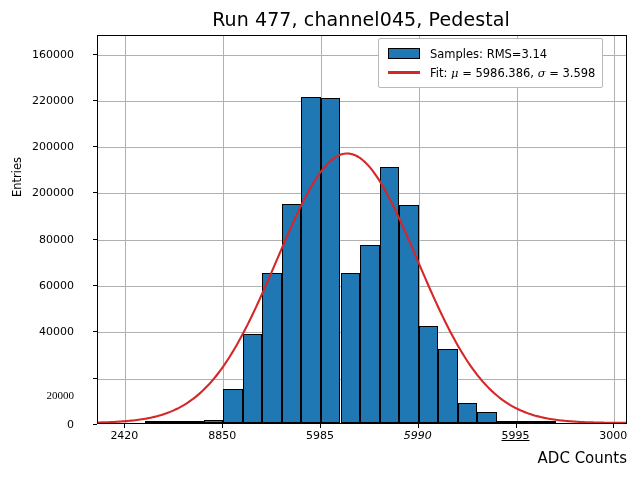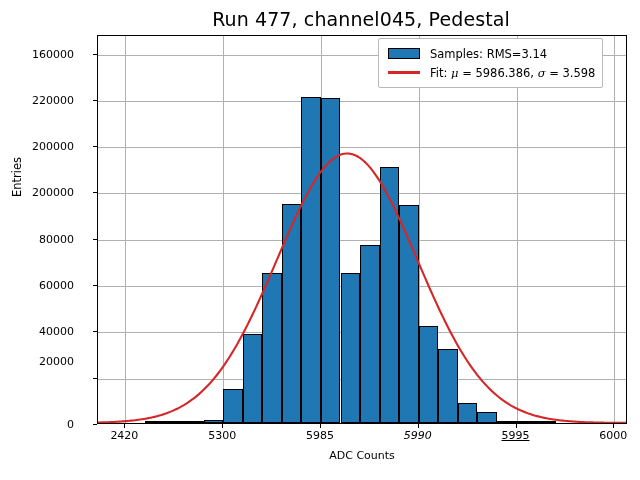--- a/index.html
+++ b/index.html
@@ -58,21 +58,21 @@
   .xtick-label{
     position:absolute;top:429px;
     font-size:11px;color:#000;
     text-align:center;white-space:nowrap;
     transform:translateX(-50%);
   }
 
   
   #xlabel{
     position:absolute;left:97px;top:449px;width:530px;
-    text-align:center;font-size:11px;color:#000;
+    text-align:right;font-size:15px;color:#000;
   }
   #ylabel{
     position:absolute;
     left:-63px;top:170px;width:160px;
     text-align:center;font-size:11.5px;color:#000;
     transform:rotate(-90deg);
     transform-origin:center center;
   }
 
   
@@ -144,49 +144,49 @@
       </div>
     <svg id="fit-svg" viewBox="0 0 530 389" preserveAspectRatio="none">
       <polyline id="fit-path" fill="none" stroke="#d62728" stroke-width="2.1" stroke-linejoin="round" stroke-linecap="round" points="0.00,388.51 1.77,388.46 3.53,388.41 5.30,388.36 7.07,388.30 8.83,388.24 10.60,388.17 12.37,388.10 14.13,388.02 15.90,387.93 17.67,387.84 19.43,387.74 21.20,387.63 22.97,387.52 24.73,387.39 26.50,387.26 28.27,387.11 30.03,386.96 31.80,386.79 33.57,386.62 35.33,386.42 37.10,386.22 38.87,386.00 40.63,385.77 42.40,385.52 44.17,385.25 45.93,384.97 47.70,384.66 49.47,384.34 51.23,384.00 53.00,383.63 54.77,383.24 56.53,382.83 58.30,382.39 60.07,381.92 61.83,381.43 63.60,380.91 65.37,380.35 67.13,379.77 68.90,379.15 70.67,378.49 72.43,377.80 74.20,377.07 75.97,376.30 77.73,375.49 79.50,374.64 81.27,373.75 83.03,372.80 84.80,371.82 86.57,370.78 88.33,369.69 90.10,368.55 91.87,367.35 93.63,366.10 95.40,364.80 97.17,363.43 98.93,362.01 100.70,360.52 102.47,358.97 104.23,357.36 106.00,355.68 107.77,353.93 109.53,352.12 111.30,350.23 113.07,348.28 114.83,346.25 116.60,344.15 118.37,341.98 120.13,339.74 121.90,337.41 123.67,335.02 125.43,332.55 127.20,330.00 128.97,327.37 130.73,324.67 132.50,321.90 134.27,319.04 136.03,316.12 137.80,313.11 139.57,310.04 141.33,306.89 143.10,303.67 144.87,300.37 146.63,297.01 148.40,293.59 150.17,290.09 151.93,286.54 153.70,282.92 155.47,279.24 157.23,275.51 159.00,271.73 160.77,267.89 162.53,264.01 164.30,260.09 166.07,256.12 167.83,252.12 169.60,248.09 171.37,244.04 173.13,239.96 174.90,235.86 176.67,231.74 178.43,227.62 180.20,223.50 181.97,219.37 183.73,215.26 185.50,211.15 187.27,207.07 189.03,203.00 190.80,198.97 192.57,194.97 194.33,191.01 196.10,187.10 197.87,183.24 199.63,179.44 201.40,175.70 203.17,172.03 204.93,168.44 206.70,164.93 208.47,161.51 210.23,158.18 212.00,154.95 213.77,151.83 215.53,148.81 217.30,145.91 219.07,143.13 220.83,140.48 222.60,137.95 224.37,135.56 226.13,133.30 227.90,131.19 229.67,129.23 231.43,127.41 233.20,125.75 234.97,124.25 236.73,122.90 238.50,121.72 240.27,120.70 242.03,119.85 243.80,119.16 245.57,118.64 247.33,118.29 249.10,118.11 250.87,118.11 252.63,118.27 254.40,118.60 256.17,119.11 257.93,119.78 259.70,120.62 261.47,121.63 263.23,122.80 265.00,124.13 266.77,125.62 268.53,127.27 270.30,129.07 272.07,131.02 273.83,133.12 275.60,135.36 277.37,137.74 279.13,140.26 280.90,142.90 282.67,145.67 284.43,148.56 286.20,151.57 287.97,154.68 289.73,157.90 291.50,161.22 293.27,164.64 295.03,168.14 296.80,171.72 298.57,175.38 300.33,179.12 302.10,182.91 303.87,186.77 305.63,190.68 307.40,194.63 309.17,198.63 310.93,202.66 312.70,206.72 314.47,210.80 316.23,214.91 318.00,219.02 319.77,223.15 321.53,227.27 323.30,231.39 325.07,235.51 326.83,239.61 328.60,243.69 330.37,247.75 332.13,251.78 333.90,255.79 335.67,259.75 337.43,263.68 339.20,267.56 340.97,271.40 342.73,275.19 344.50,278.93 346.27,282.61 348.03,286.23 349.80,289.79 351.57,293.29 353.33,296.73 355.10,300.09 356.87,303.39 358.63,306.62 360.40,309.77 362.17,312.85 363.93,315.86 365.70,318.80 367.47,321.66 369.23,324.44 371.00,327.15 372.77,329.78 374.53,332.33 376.30,334.81 378.07,337.21 379.83,339.54 381.60,341.79 383.37,343.97 385.13,346.08 386.90,348.11 388.67,350.07 390.43,351.96 392.20,353.78 393.97,355.53 395.73,357.22 397.50,358.84 399.27,360.39 401.03,361.88 402.80,363.31 404.57,364.68 406.33,366.00 408.10,367.25 409.87,368.45 411.63,369.59 413.40,370.69 415.17,371.73 416.93,372.72 418.70,373.67 420.47,374.57 422.23,375.42 424.00,376.24 425.77,377.01 427.53,377.74 429.30,378.43 431.07,379.09 432.83,379.72 434.60,380.30 436.37,380.86 438.13,381.39 439.90,381.88 441.67,382.35 443.43,382.79 445.20,383.21 446.97,383.60 448.73,383.97 450.50,384.31 452.27,384.64 454.03,384.94 455.80,385.23 457.57,385.50 459.33,385.75 461.10,385.98 462.87,386.20 464.63,386.41 466.40,386.60 468.17,386.78 469.93,386.95 471.70,387.10 473.47,387.25 475.23,387.38 477.00,387.51 478.77,387.62 480.53,387.73 482.30,387.83 484.07,387.93 485.83,388.01 487.60,388.09 489.37,388.17 491.13,388.23 492.90,388.30 494.67,388.36 496.43,388.41 498.20,388.46 499.97,388.51 501.73,388.55 503.50,388.59 505.27,388.62 507.03,388.66 508.80,388.69 510.57,388.71 512.33,388.74 514.10,388.76 515.87,388.78 517.63,388.80 519.40,388.82 521.17,388.84 522.93,388.85 524.70,388.87 526.47,388.88 528.23,388.89 530.00,388.90"></polyline>
     </svg>
   </div>
 
   <div id="yticks-layer">
       <div class="ytick-mark" style="top: 424px;"></div>
       <div class="ytick-label" style="top: 424px;">0</div>
       <div class="ytick-mark" style="top: 377.69px;"></div>
-      <div class="ytick-label" style="top: 361px;">20000</div>
+      <div class="ytick-label" style="top: 395px; font-family: Liberation Serif, serif;">20000</div>
       <div class="ytick-mark" style="top: 331.38px;"></div>
       <div class="ytick-label" style="top: 331.38px;">40000</div>
       <div class="ytick-mark" style="top: 285.07px;"></div>
       <div class="ytick-label" style="top: 285.07px;">60000</div>
       <div class="ytick-mark" style="top: 238.76px;"></div>
       <div class="ytick-label" style="top: 238.76px;">80000</div>
       <div class="ytick-mark" style="top: 192.45px;"></div>
       <div class="ytick-label" style="top: 192.45px;">200000</div>
       <div class="ytick-mark" style="top: 146.14px;"></div>
       <div class="ytick-label" style="top: 146.14px;">200000</div>
       <div class="ytick-mark" style="top: 99.83px;"></div>
       <div class="ytick-label" style="top: 99.83px;">220000</div>
       <div class="ytick-mark" style="top: 53.52px;"></div>
       <div class="ytick-label" style="top: 53.52px;">160000</div>
     </div>
   <div id="xticks-layer">
       <div class="xtick-mark" style="left: 124.38px;"></div>
       <div class="xtick-label" style="left: 124.38px;">2420</div>
       <div class="xtick-mark" style="left: 222.17px;"></div>
-      <div class="xtick-label" style="left: 222.17px;">5300</div>
+      <div class="xtick-label" style="left: 222.17px;">8850</div>
       <div class="xtick-mark" style="left: 319.95px;"></div>
       <div class="xtick-label" style="left: 319.95px;">5985</div>
       <div class="xtick-mark" style="left: 417.74px;"></div>
       <div class="xtick-label" style="left: 417.74px; font-style: italic;">5990</div>
       <div class="xtick-mark" style="left: 515.52px;"></div>
       <div class="xtick-label" style="left: 515.52px; text-decoration: underline;">5995</div>
       <div class="xtick-mark" style="left: 613.31px;"></div>
-      <div class="xtick-label" style="left: 613.31px;">6000</div>
+      <div class="xtick-label" style="left: 613.31px;">3000</div>
     </div>
 
   <div id="xlabel">ADC Counts</div>
   <div id="ylabel">Entries</div>
 
   <div id="legend">
     <div class="legend-row">
       <span class="legend-key">
           <span class="swatch-patch"></span>
         </span>

